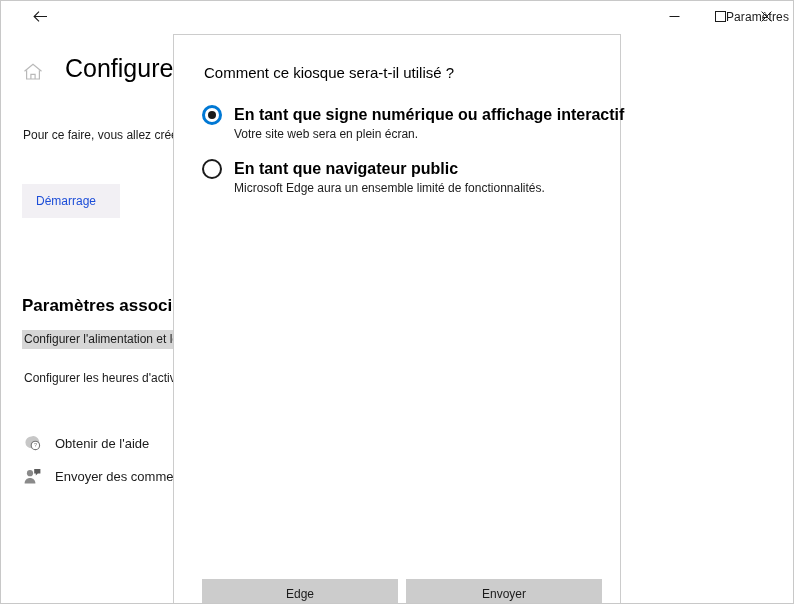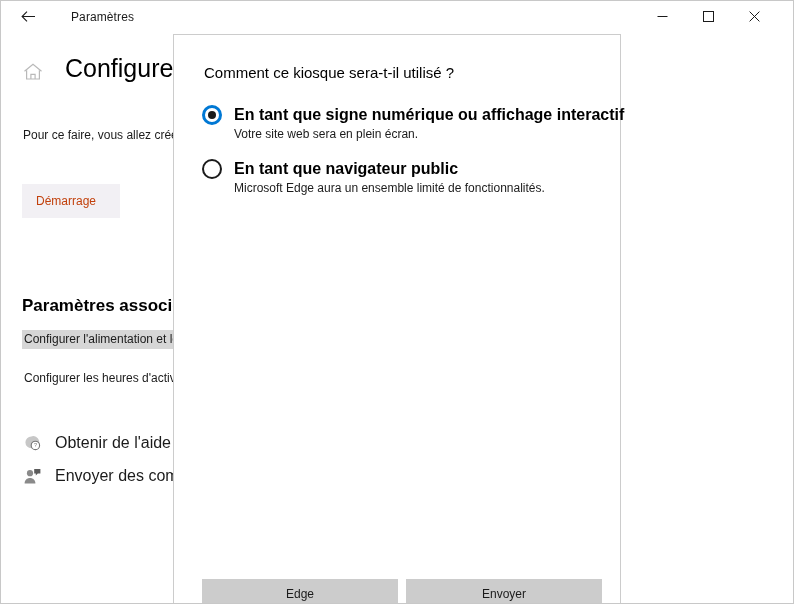--- a/index.html
+++ b/index.html
@@ -17,26 +17,27 @@
     width: 794px;
     height: 604px;
     background: #ffffff;
     border: 1px solid #c8c8c8;
     overflow: hidden;
   }
 
   
   .titlebar {
     position: absolute;
-    left: 4px; top: 0;
+    left: 16px; top: 0;
     width: 772px;
     height: 31px;
     background: #ffffff;
     display: flex;
     align-items: center;
+    justify-content: space-between;
   }
   .back-btn {
     width: 46px;
     height: 31px;
     display: flex;
     align-items: center;
     justify-content: center;
     color: #1b1b1b;
   }
   .back-btn svg { display: block; }
@@ -103,21 +104,21 @@
 
   .startup-btn {
     position: absolute;
     left: 21px;
     top: 152px;
     width: 98px;
     height: 34px;
     background: #f2f0f4;
     border: 1px solid #f2f0f4;
     font-size: 12px;
-    color: #c2410c;
+    color: #1d4ed8;
     font-family: "Liberation Sans", sans-serif;
     text-align: left;
     padding-left: 13px;
     cursor: default;
   }
 
   .related-title {
     position: absolute;
     left: 21px;
     top: 264px;
@@ -151,21 +152,21 @@
   .foot-ic {
     width: 20px;
     height: 20px;
     color: #757575;
     display: flex;
     align-items: center;
     justify-content: center;
   }
   .foot-ic svg { display: block; }
   .foot-label {
-    font-size: 16px;
+    font-size: 13px;
     color: #1b1b1b;
     white-space: nowrap;
   }
 
   
   .dialog {
     position: absolute;
     left: 172px;
     top: 33px;
     width: 448px;

